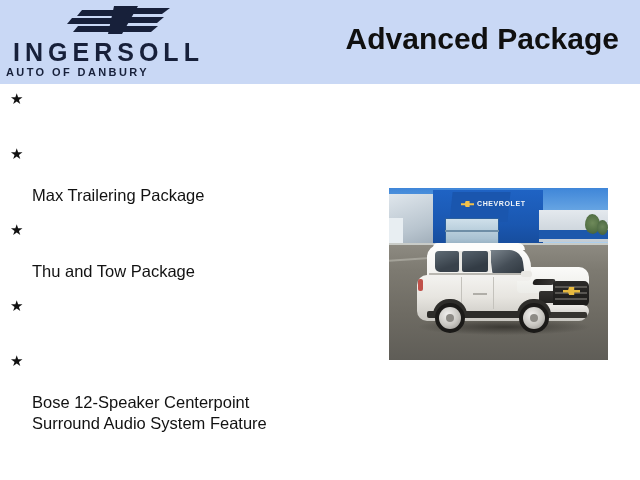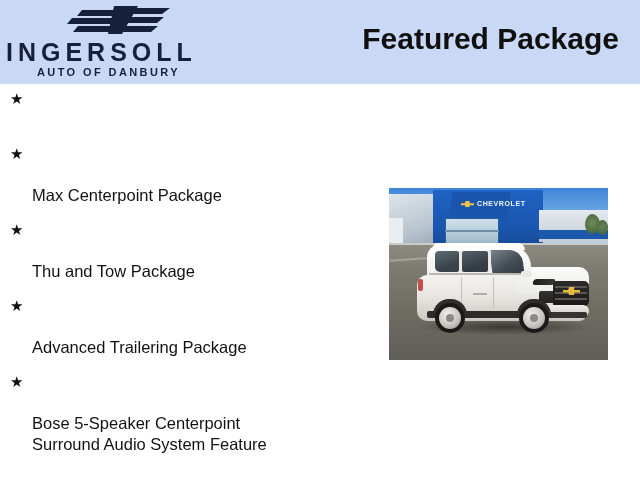--- a/index.html
+++ b/index.html
@@ -43,34 +43,34 @@
     top: 2px;
     width: 120px;
     height: 36px;
   }
 
   #brand-wordmark {
     position: absolute;
     left: 6px;
     top: 40px;
     width: 205px;
+    text-align: center;
     font-size: 25px;
     font-weight: 700;
     letter-spacing: 5.0px;
     color: #17203a;
     line-height: 1;
     white-space: nowrap;
   }
 
   #brand-tagline {
     position: absolute;
     left: 6px;
     top: 67px;
     width: 205px;
-    text-align: center;
     font-size: 11px;
     font-weight: 700;
     letter-spacing: 2.4px;
     color: #17203a;
     line-height: 1;
     white-space: nowrap;
   }
 
   #header-title {
     position: absolute;
@@ -353,47 +353,46 @@
           <path d="M74 15 L112 15 L105 21 L70 21 Z"></path>
           <path d="M70 24 L106 24 L99 30 L66 30 Z"></path>
         </g>
       </svg>
 
       <div id="brand-wordmark">INGERSOLL</div>
 
       <div id="brand-tagline">AUTO OF DANBURY</div>
     </div>
 
-    <div id="header-title">Featured Package</div>
+    <div id="header-title">Advanced Package</div>
   </div>
 
   <ul id="feature-list">
 
     <li class="feature-item">
       <span class="feature-bullet">★</span>
     </li>
 
     <li class="feature-item">
       <span class="feature-bullet">★</span>
-      <span>Max Centerpoint Package</span>
+      <span>Max Trailering Package</span>
     </li>
 
     <li class="feature-item">
       <span class="feature-bullet">★</span>
       <span>Thu and Tow Package</span>
     </li>
 
     <li class="feature-item">
       <span class="feature-bullet">★</span>
-      <span>Advanced Trailering Package</span>
     </li>
 
     <li class="feature-item">
       <span class="feature-bullet">★</span>
-      <span>Bose 5-Speaker Centerpoint
+      <span>Bose 12-Speaker Centerpoint
 Surround Audio System Feature</span>
     </li>
 
   </ul>
 
   <div id="vehicle-photo">
     <div class="ph-sky"></div>
     <div class="ph-bldg-left"></div>
     <div class="ph-bldg-left-edge"></div>
     <div class="ph-facade"></div>

